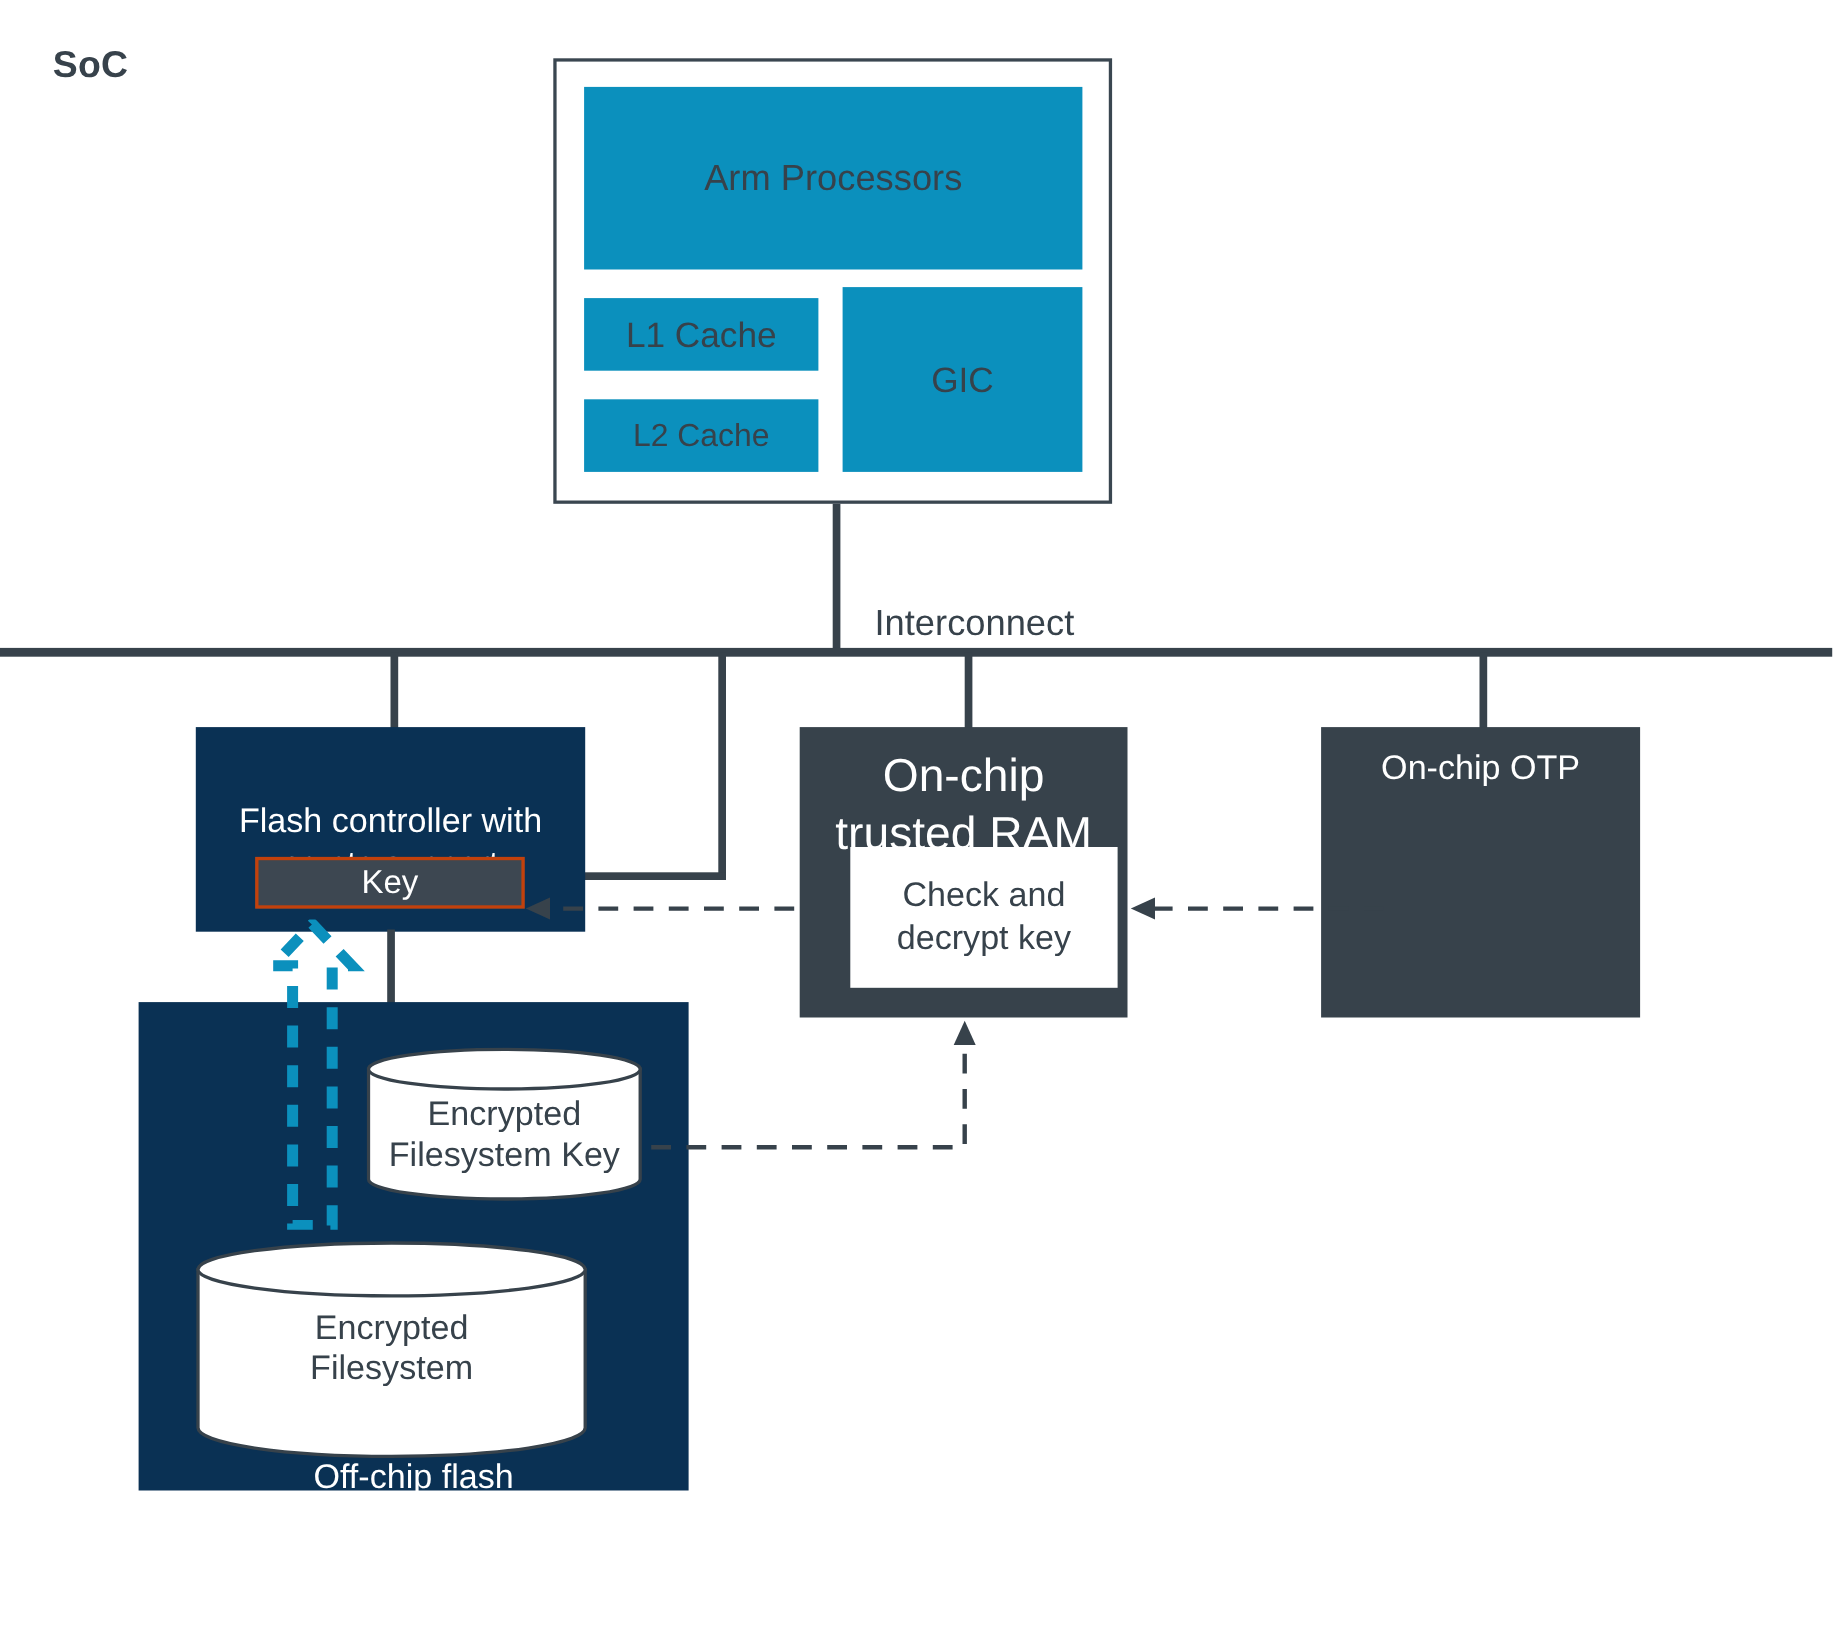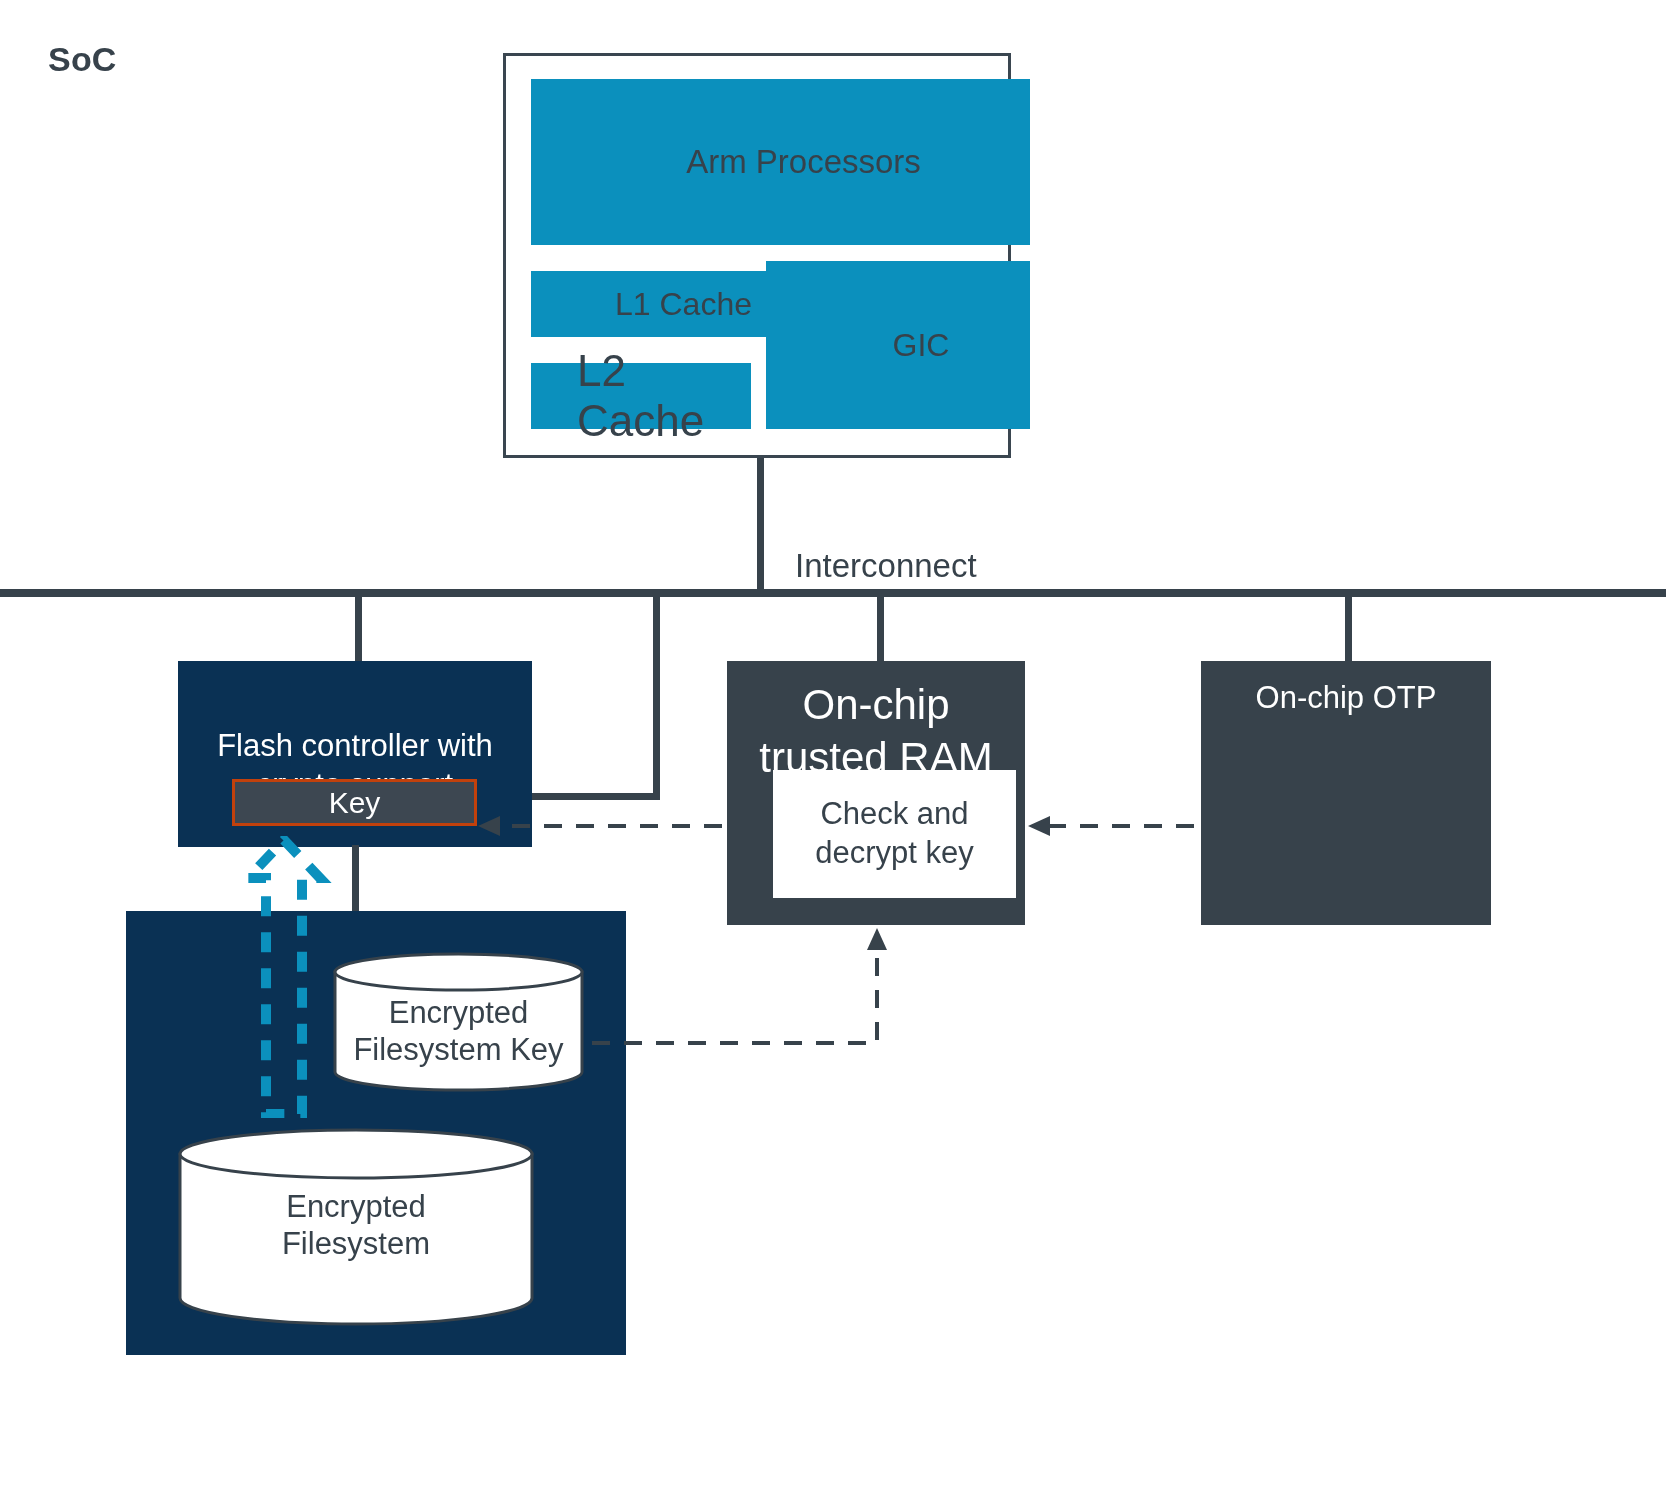--- a/index.html
+++ b/index.html
@@ -37,36 +37,36 @@
     border: 3px solid #3a4650;
     box-sizing: border-box;
   }
   .blue-box {
     position: absolute;
     background: #0b90bd;
     color: #37424b;
     display: flex;
     align-items: center;
     justify-content: center;
-    padding-left: 46px;
+    text-align: center;
   }
   #arm-processors {
     left: 531px; top: 79px;
     width: 453px; height: 166px;
     font-size: 33px;
   }
   #l1-cache {
     left: 531px; top: 271px;
     width: 213px; height: 66px;
     font-size: 32px;
   }
   #l2-cache {
     left: 531px; top: 363px;
-    width: 174px; height: 66px;
-    font-size: 44px;
+    width: 213px; height: 66px;
+    font-size: 29px;
   }
   #gic {
     left: 766px; top: 261px;
     width: 218px; height: 168px;
     font-size: 32px;
   }
 
   
   .vline { position: absolute; background: #37424b; width: 7px; }
   .hline { position: absolute; background: #37424b; height: 7px; }
@@ -253,20 +253,21 @@
   </div>
   <div id="check-decrypt">Check and
 decrypt key</div>
 
   <div id="otp-block" class="block">
     <div class="block-title">On-chip OTP</div>
   </div>
 
 
   <div id="offchip-flash"></div>
+  <div id="offchip-flash-label">Off-chip flash</div>
 
   <div id="cyl-fskey" class="cyl">
     <svg width="251" height="142" viewBox="0 0 251 142">
       <path d="M2 20 L2 120 A123.5 18 0 0 0 249 120 L249 20 Z" fill="#ffffff" stroke="#37424b" stroke-width="3"></path>
       <ellipse cx="125.5" cy="20" rx="123.5" ry="18" fill="#ffffff" stroke="#37424b" stroke-width="3"></ellipse>
     </svg>
     <div class="cyl-text">Encrypted
 Filesystem Key</div>
   </div>
 

